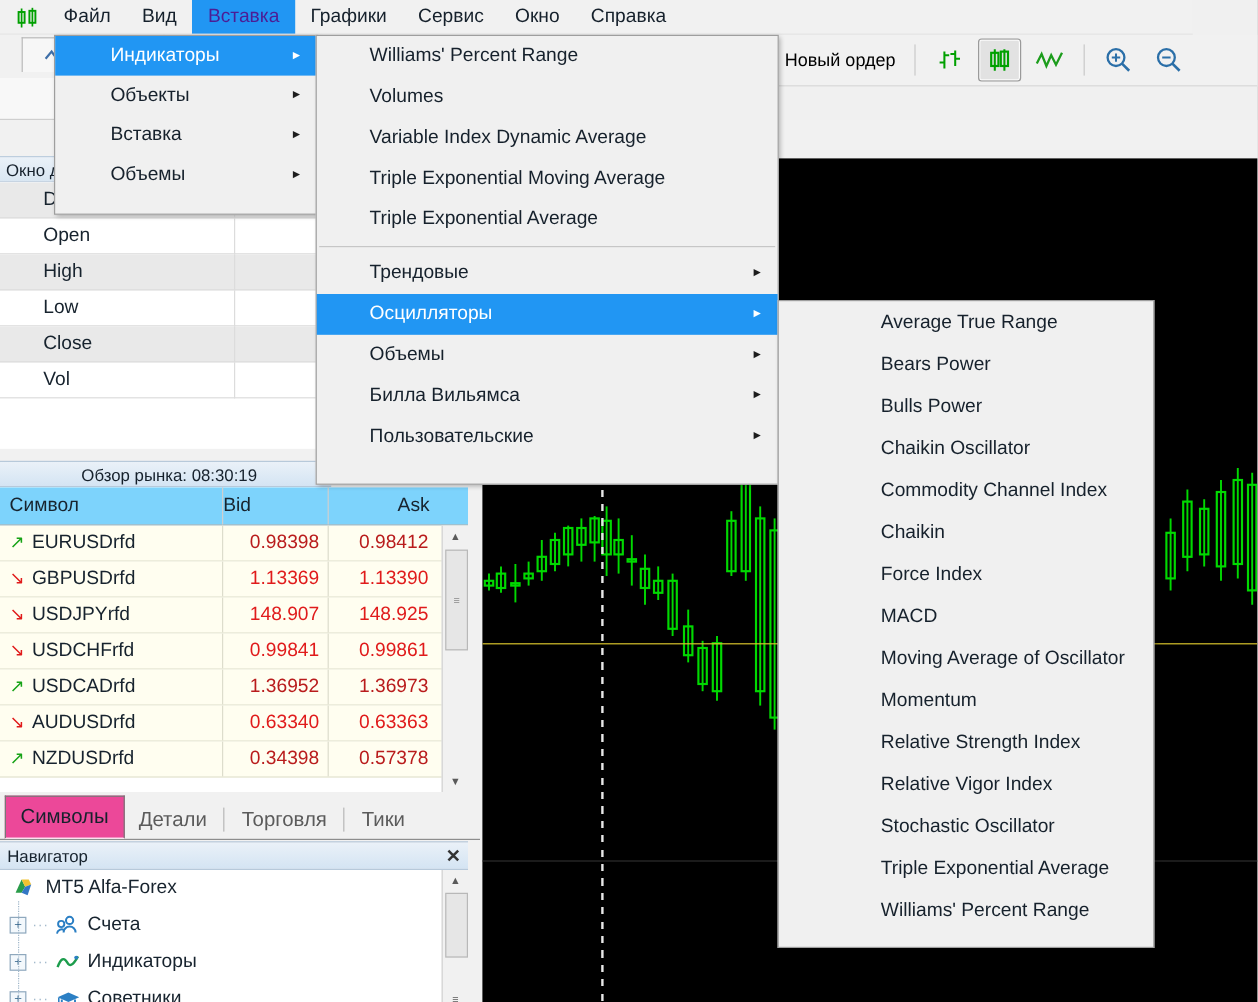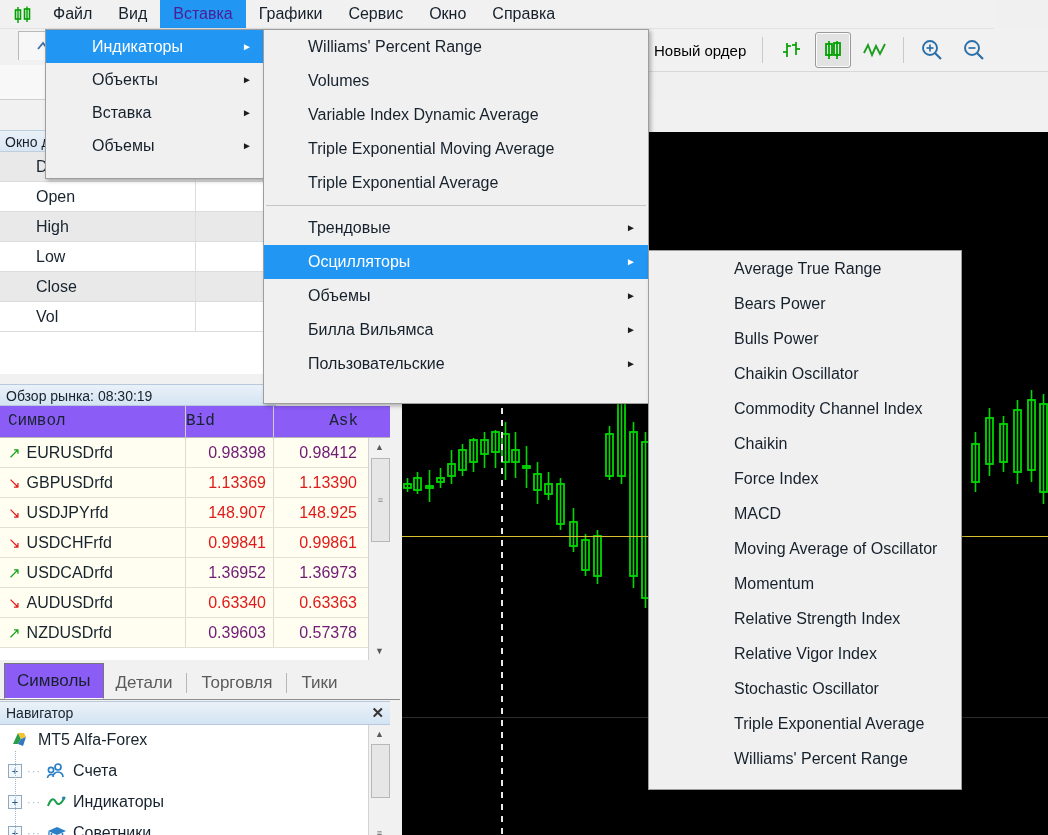--- a/index.html
+++ b/index.html
@@ -179,37 +179,37 @@
     width: 276px; height: 22px;
     background: linear-gradient(#eaf1f8, #d4e4f3);
     border-top: 1px solid #b7c9da;
     border-bottom: 1px solid #b7c9da;
     font-size: 14px;
     line-height: 22px;
     padding-left: 6px;
     box-sizing: border-box;
     color: #16212c;
     white-space: nowrap;
+    text-align: center;
   }
   .mw-grid {
     position: absolute;
     left: 0; top: 377px;
     width: 390px; height: 254px;
     background: #ffffff;
     box-sizing: border-box;
     overflow: hidden;
   }
   .mw-head {
     display: flex;
     height: 32px;
-    background: #8b5cf6;
+    background: #7dd3fc;
     border-bottom: 1px solid #b5b5b5;
     box-sizing: border-box;
     font-size: 16px;
-    font-family: Liberation Mono, monospace;
   }
   .mw-head .c-sym {
     width: 186px;
     line-height: 31px;
     padding-left: 8px;
     box-sizing: border-box;
     border-right: 1px solid #cfcfcf;
   }
   .mw-head .c-bid {
     width: 88px;
@@ -251,21 +251,21 @@
     text-align: right;
     border-right: 1px solid #ddddcc;
   }
   .mw-row .c-ask {
     width: 90px;
     line-height: 29px;
     padding-right: 7px;
     box-sizing: border-box;
     text-align: right;
   }
-  .up { color: #701a75; }
+  .up { color: #b91c1c; }
   .down { color: #e01b1b; }
   .arrow-up { color: #17a317; font-size: 15px; line-height: 1; }
   .arrow-down { color: #e01b1b; font-size: 15px; line-height: 1; }
 
   .mw-scroll {
     position: absolute;
     left: 368px; top: 409px;
     width: 21px; height: 222px;
     background: #f1f1f1;
     border-left: 1px solid #d2d2d2;
@@ -297,21 +297,21 @@
   }
   .mw-tab {
     font-size: 17px;
     padding: 0 12px;
     height: 32px;
     line-height: 32px;
     color: #5b5b5b;
     white-space: nowrap;
   }
   .mw-tab.active {
-    background: #8b5cf6;
+    background: #ec4899;
     border: 1px solid #777777;
     border-bottom: 1px solid #ffffff;
     color: #16212c;
     height: 34px;
     line-height: 33px;
     margin-left: 4px;
     position: relative;
     z-index: 2;
   }
   .tab-div { width: 1px; height: 20px; background: #b7b7b7; margin: 0 2px 6px 2px; }
@@ -691,21 +691,21 @@
             <span>AUDUSDrfd</span>
           </div>
         <div class="c-bid down">0.63340</div>
         <div class="c-ask down">0.63363</div>
       </div>
       <div class="mw-row">
         <div class="c-sym">
             <span class="arrow-up">↗</span>
             <span>NZDUSDrfd</span>
           </div>
-        <div class="c-bid up">0.39603</div>
+        <div class="c-bid up">0.34398</div>
         <div class="c-ask up">0.57378</div>
       </div>
     </div>
 
     <div class="mw-scroll">
       <div class="sb-arrow">▲</div>
       <div class="sb-thumb">
           <span class="sb-grip">≡</span>
         </div>
       <div class="sb-arrow" style="position:absolute;bottom:0;left:0;">▼</div>

